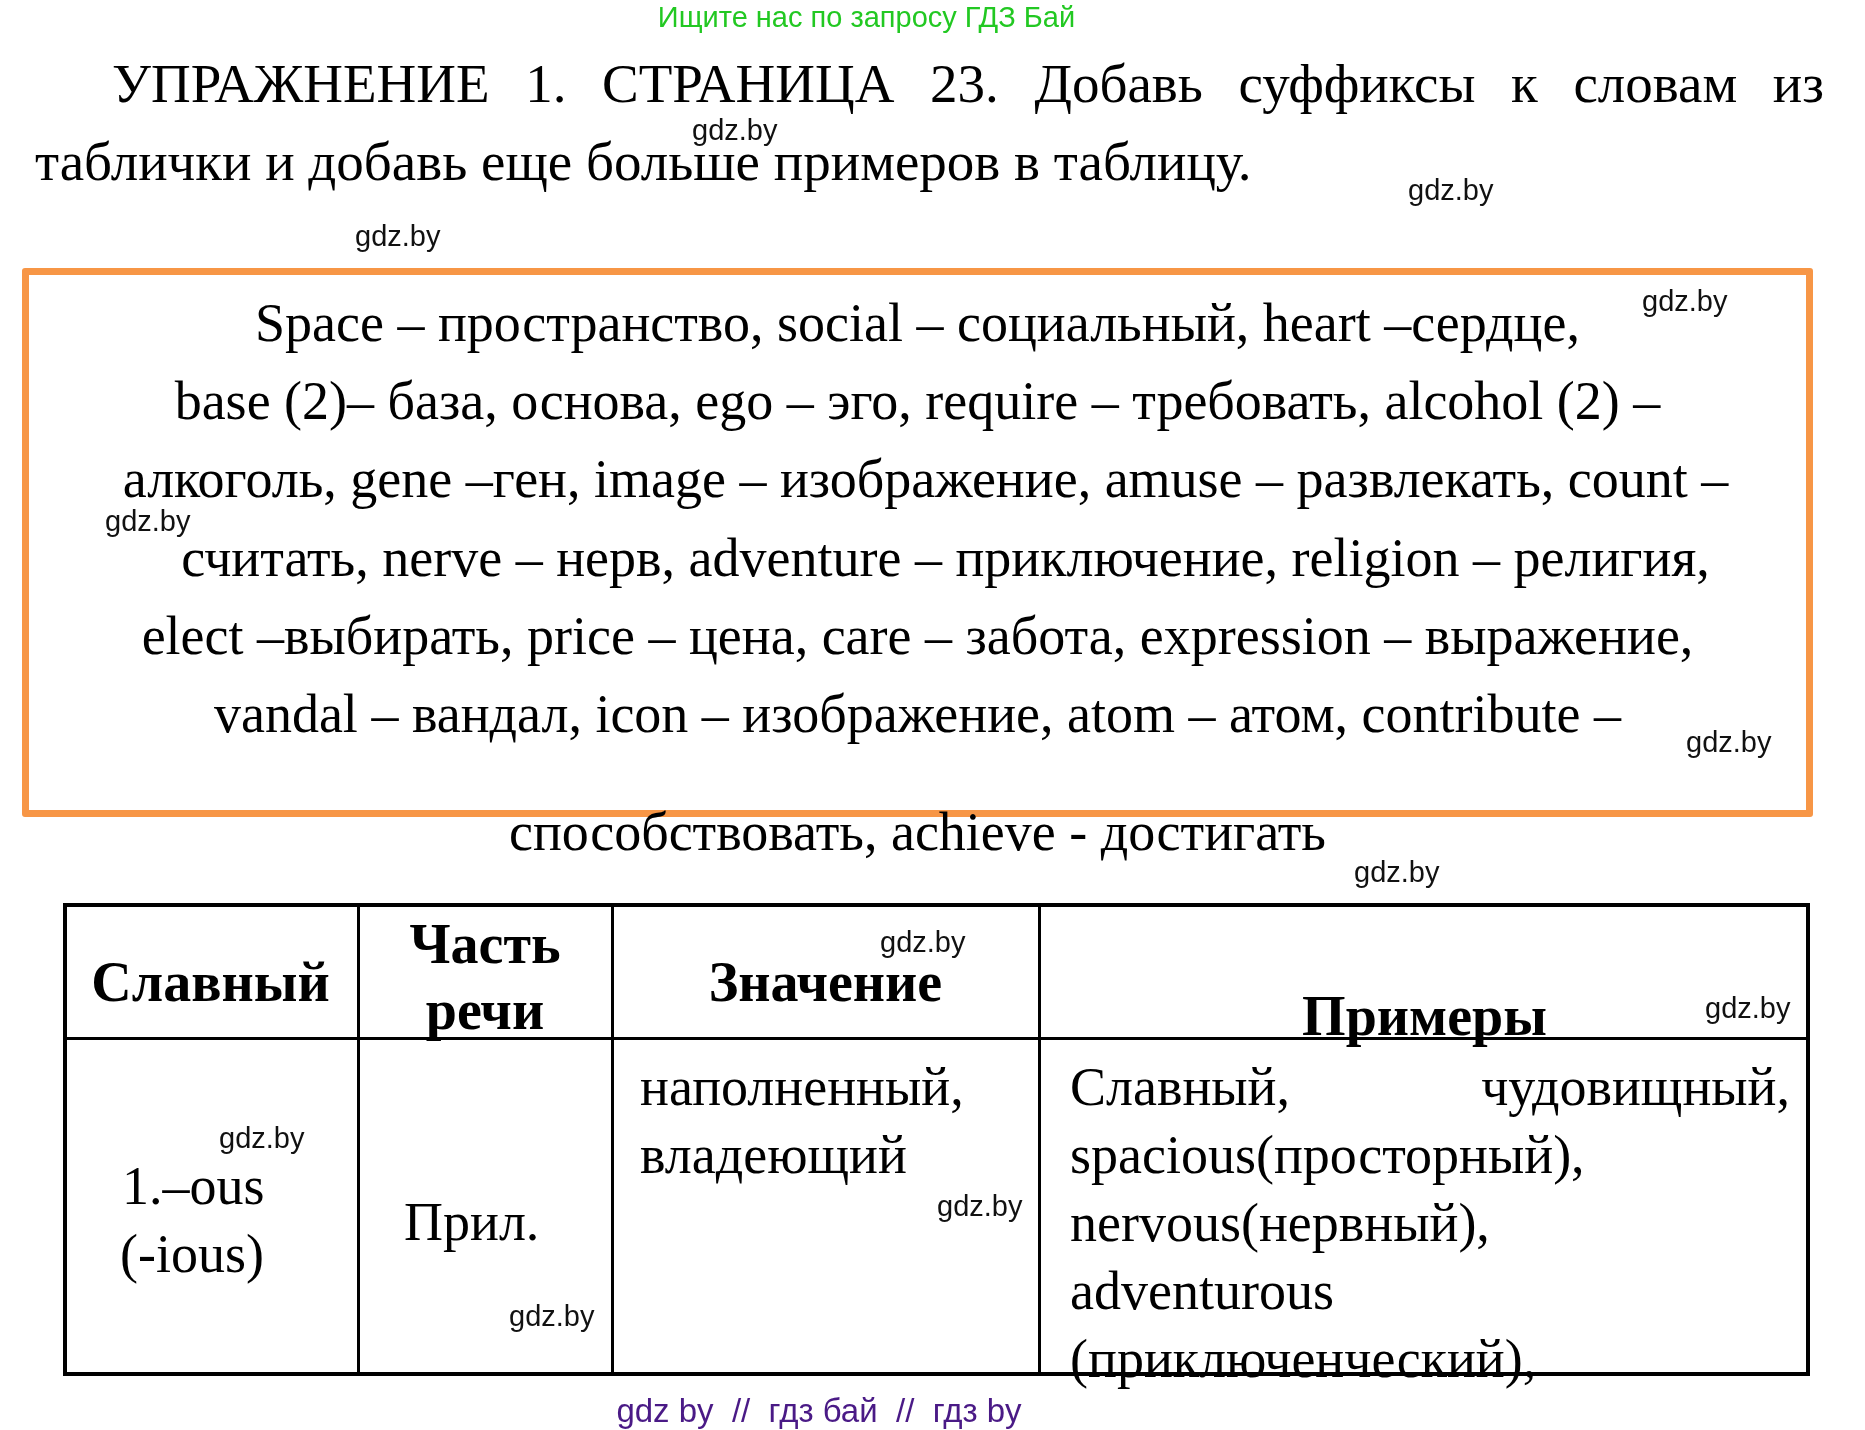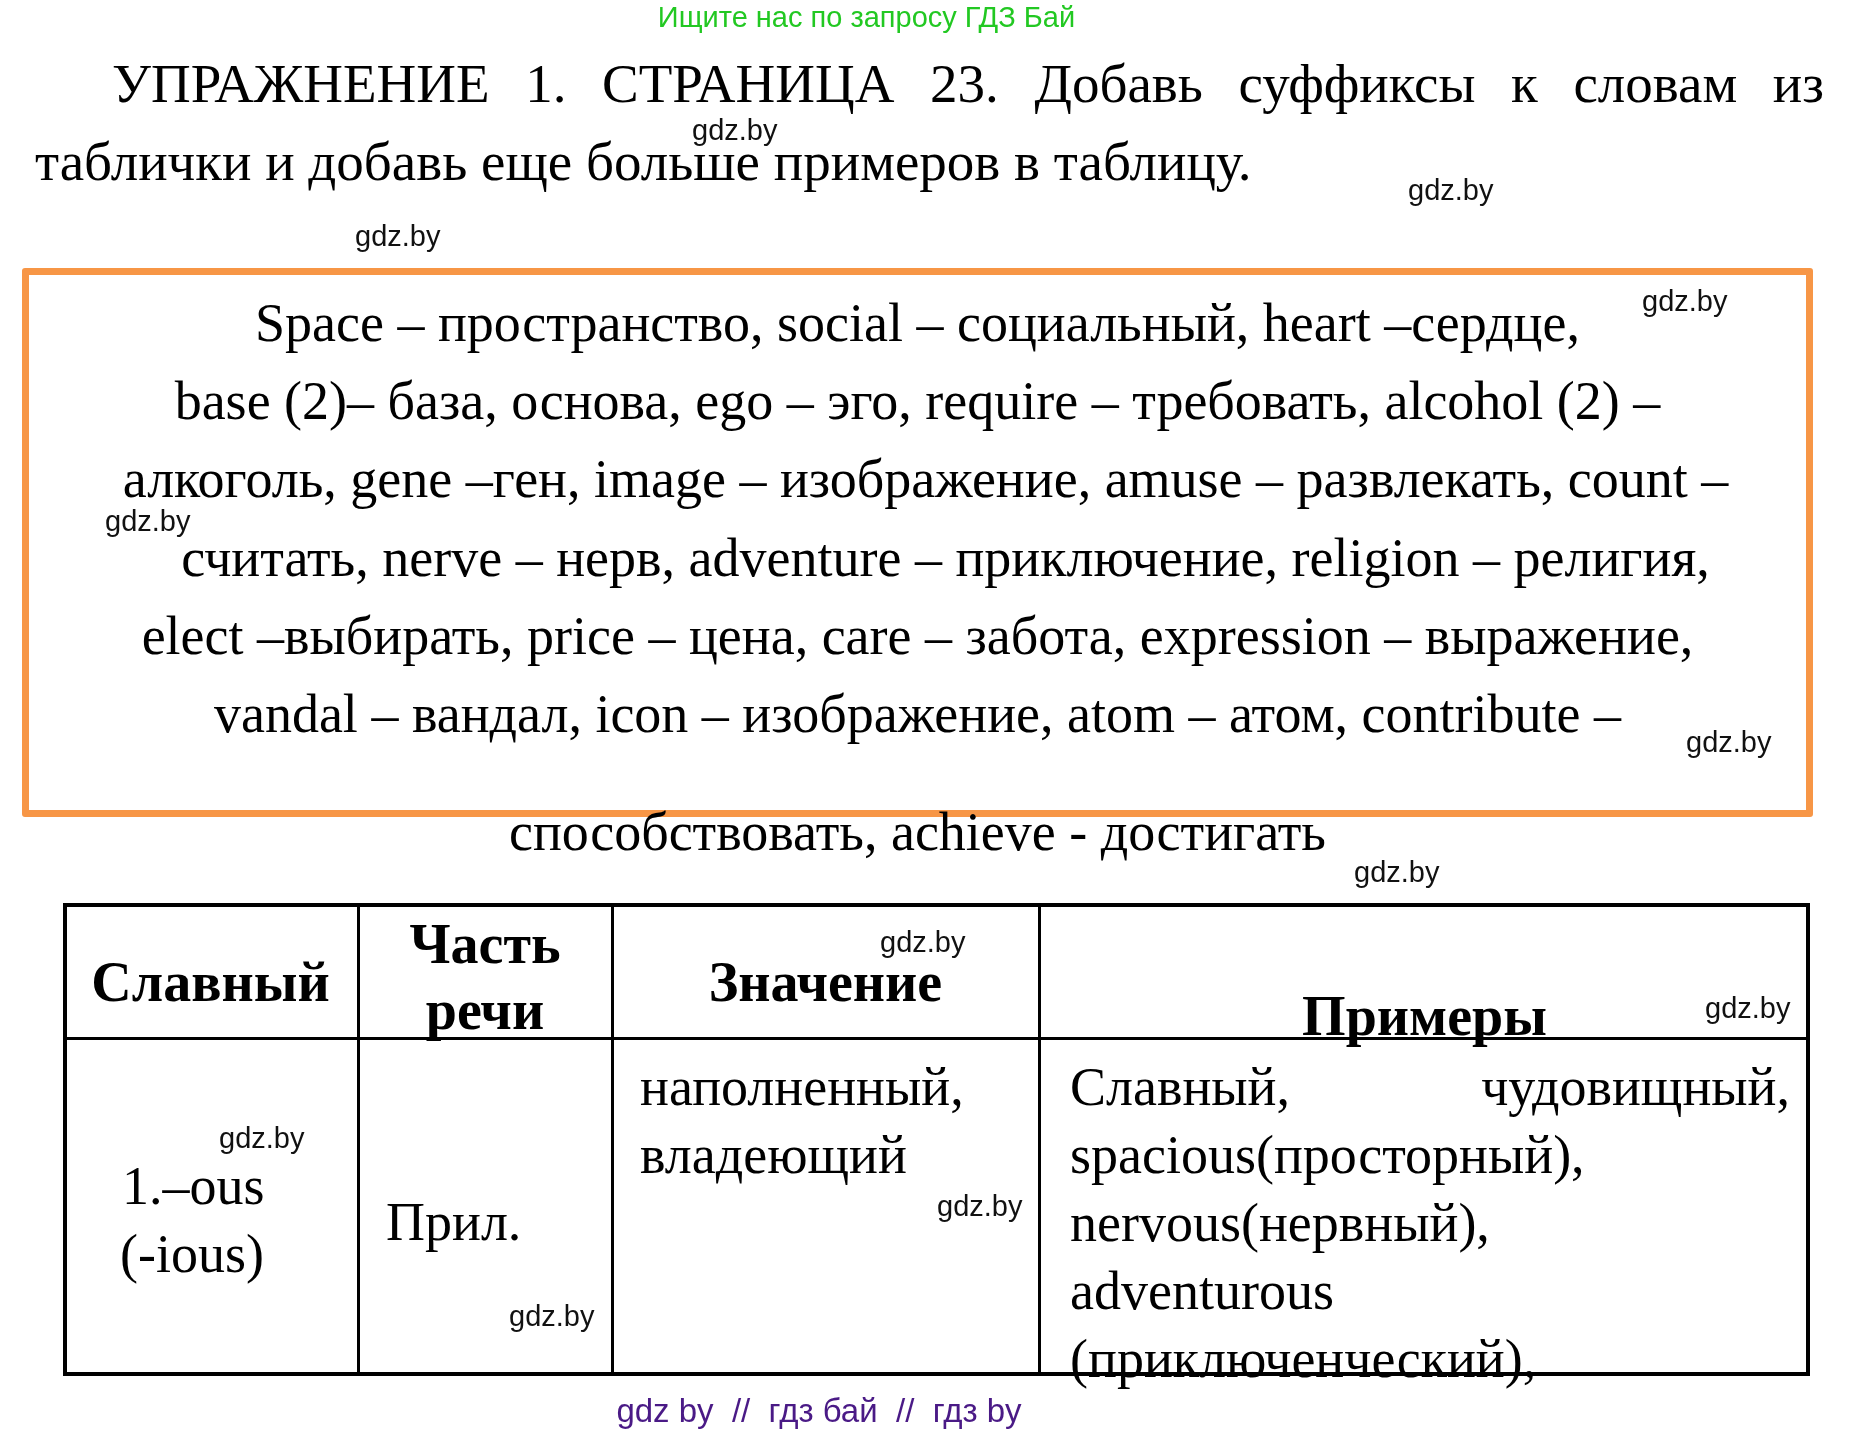--- a/index.html
+++ b/index.html
@@ -59,21 +59,21 @@
 <div class="abs th" style="left:358px; width:254px; top:978px;">речи</div>
 <div class="abs th" style="left:612px; width:427px; top:950px;">Значение</div>
 <div class="abs th" style="left:1039px; width:771px; top:950px;margin-top:34px;">Примеры</div>
 <div class="abs wm" style="left:880px; top:926px;">gdz.by</div>
 <div class="abs wm" style="left:1705px; top:992px;">gdz.by</div>
 
 <div class="abs td" style="left:122px; top:1152px;">1.–ous</div>
 <div class="abs td" style="left:120px; top:1220px;">(-ious)</div>
 <div class="abs wm" style="left:219px; top:1122px;">gdz.by</div>
 
-<div class="abs td" style="left:386px; top:1188px;">Прил.</div>
+<div class="abs td" style="left:404px; top:1188px;">Прил.</div>
 <div class="abs wm" style="left:509px; top:1300px;">gdz.by</div>
 
 <div class="abs td" style="left:640px; top:1053px;">наполненный,</div>
 <div class="abs td" style="left:640px; top:1121px;">владеющий</div>
 <div class="abs wm" style="left:937px; top:1190px;">gdz.by</div>
 
 <div class="abs td" style="left:1070px; top:1053px;">Славный,</div>
 <div class="abs td" style="left:1450px; width:340px; text-align:right; top:1053px;">чудовищный,</div>
 <div class="abs td" style="left:1070px; top:1121px;">spacious(просторный),</div>
 <div class="abs td" style="left:1070px; top:1189px;">nervous(нервный),</div>

